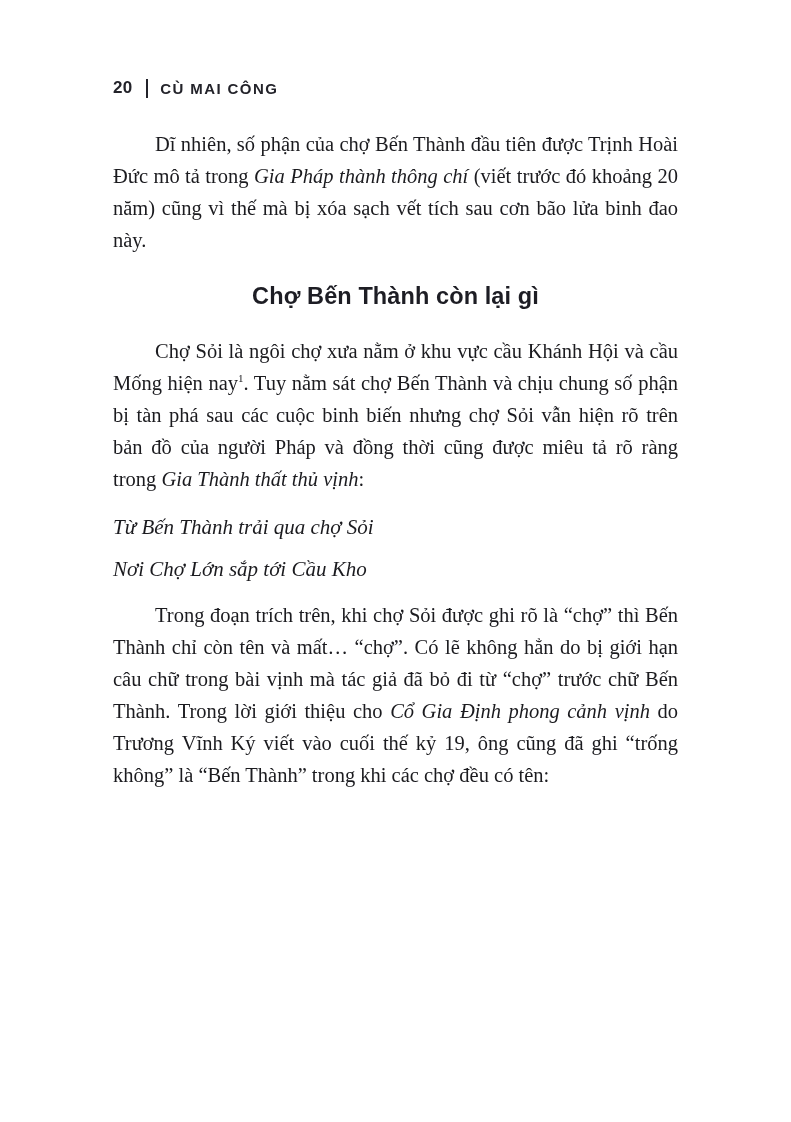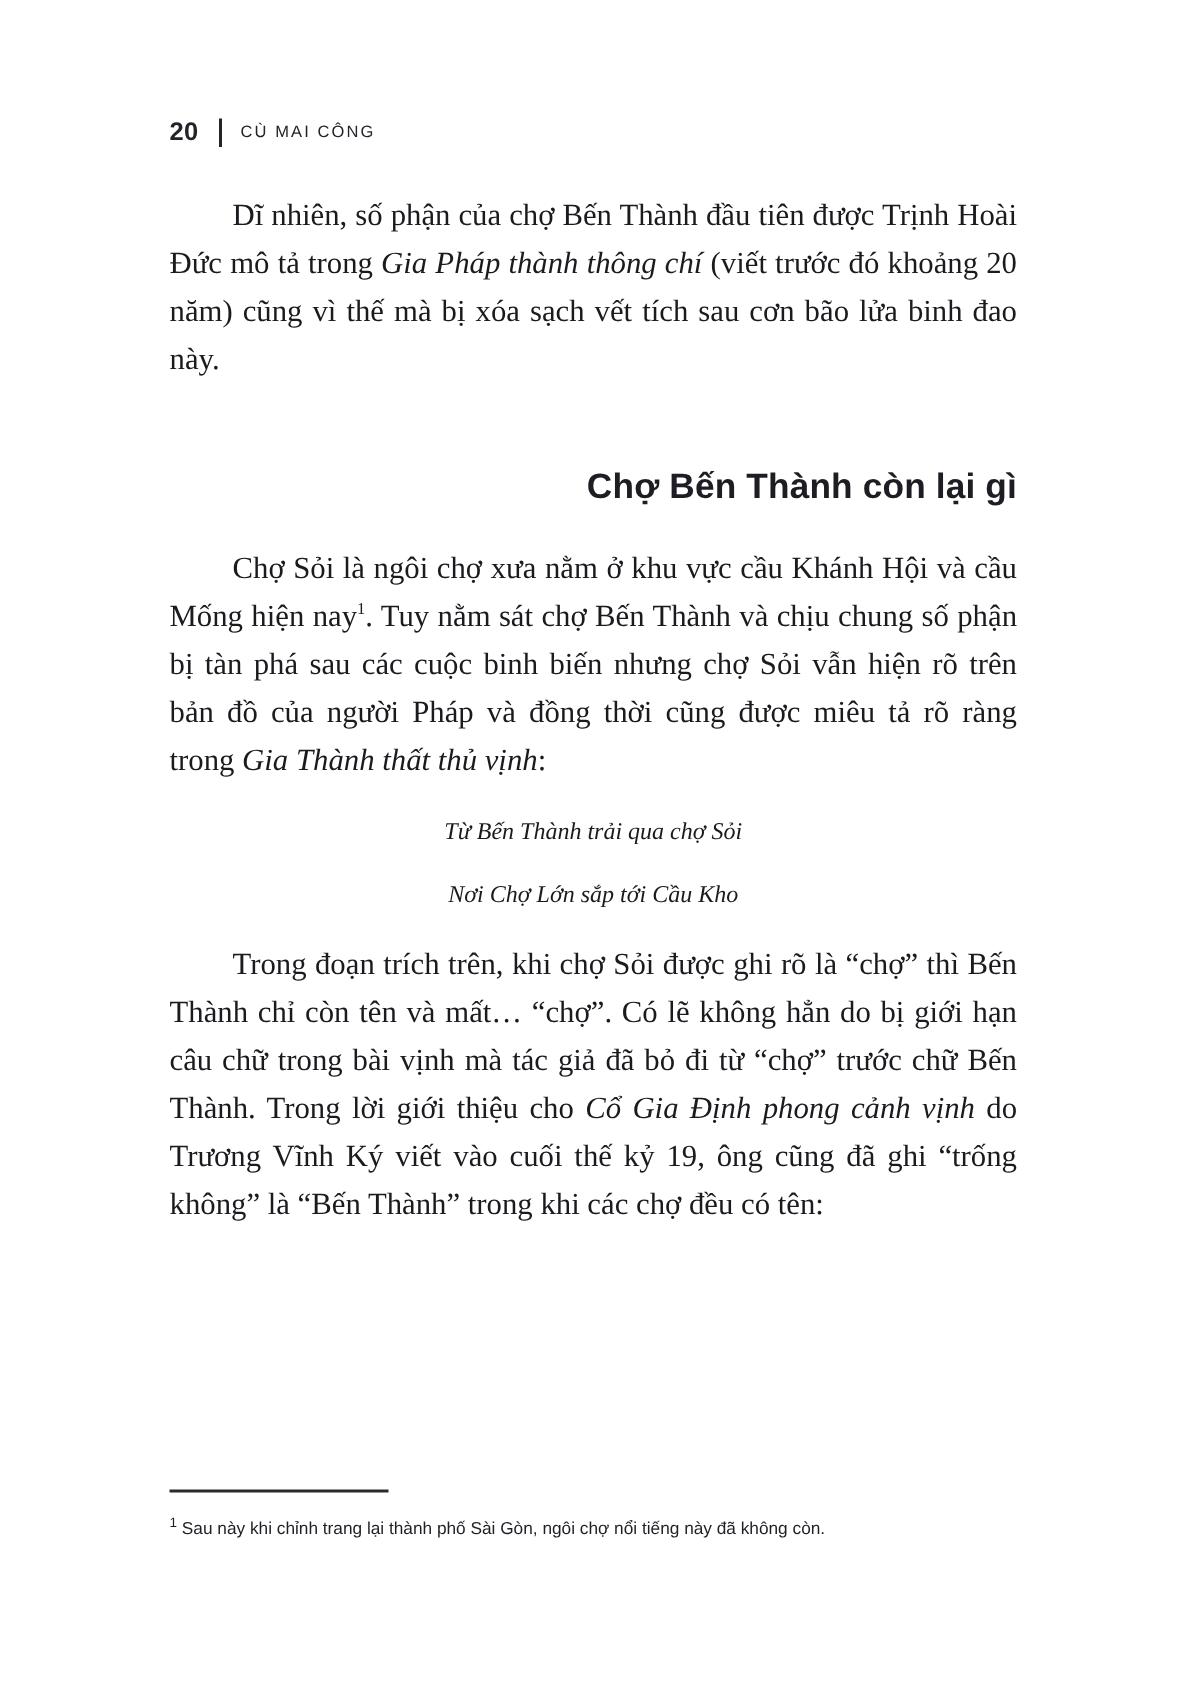--- a/index.html
+++ b/index.html
@@ -40,22 +40,22 @@
     letter-spacing: 0.2px;
   }
   .runhead .rule {
     width: 2px;
     height: 19px;
     background: #23232a;
     margin: 0 12px 0 14px;
   }
   .runhead .author {
     font-family: "Liberation Sans", sans-serif;
-    font-size: 11px;
-    font-weight: 400;
+    font-size: 15px;
+    font-weight: 700;
     letter-spacing: 1.4px;
     color: #23232a;
   }
 
   
   .textblock {
     position: absolute;
     left: 113px;
     top: 128px;
     width: 565px;
@@ -66,40 +66,40 @@
     line-height: 32px;
     text-align: justify;
     text-indent: 42px;
     color: #1b1b1f;
     hyphens: none;
   }
   .it { font-style: italic; }
 
   
   .section-head {
-    margin: 52px 0 22px 0;
-    text-align: right;
+    margin: 24px 0 22px 0;
+    text-align: center;
     font-family: "Liberation Sans", sans-serif;
     font-weight: 700;
     font-size: 23.5px;
     line-height: 33px;
     color: #1d1d24;
     letter-spacing: 0.1px;
   }
   .section-head .l2 { display: block; }
 
   
   .verse {
     margin: 18px 0 16px 0;
   }
   .verse .line {
     font-style: italic;
-    font-size: 16px;
+    font-size: 21px;
     line-height: 28px;
-    text-align: center;
+    text-align: left;
     margin-bottom: 14px;
     color: #1b1b1f;
   }
   .verse .line:last-child { margin-bottom: 0; }
 
   
   .footnote {
     position: absolute;
     left: 113px;
     top: 993px;
@@ -150,18 +150,14 @@
 
     <div class="verse">
       <div class="line">Từ Bến Thành trải qua chợ Sỏi</div>
       <div class="line">Nơi Chợ Lớn sắp tới Cầu Kho</div>
     </div>
 
     <p class="body"><span>Trong đoạn trích trên, khi chợ Sỏi được ghi rõ là “chợ” thì Bến Thành chỉ còn tên và mất… “chợ”. Có lẽ không hẳn do bị giới hạn câu chữ trong bài vịnh mà tác giả đã bỏ đi từ “chợ” trước chữ Bến Thành. Trong lời giới thiệu cho </span><span class="it">Cổ Gia Định phong cảnh vịnh</span><span> do Trương Vĩnh Ký viết vào cuối thế kỷ 19, ông cũng đã ghi “trống không” là “Bến Thành” trong khi các chợ đều có tên:</span></p>
 
   </div>
 
-  <div class="footnote">
-    <div class="fn-rule"></div>
-    <div class="fn-text"><sup>1</sup><span> Sau này khi chỉnh trang lại thành phố Sài Gòn, ngôi chợ nổi tiếng này đã không còn.</span></div>
-  </div>
 
 </div>
 
 </body></html>

